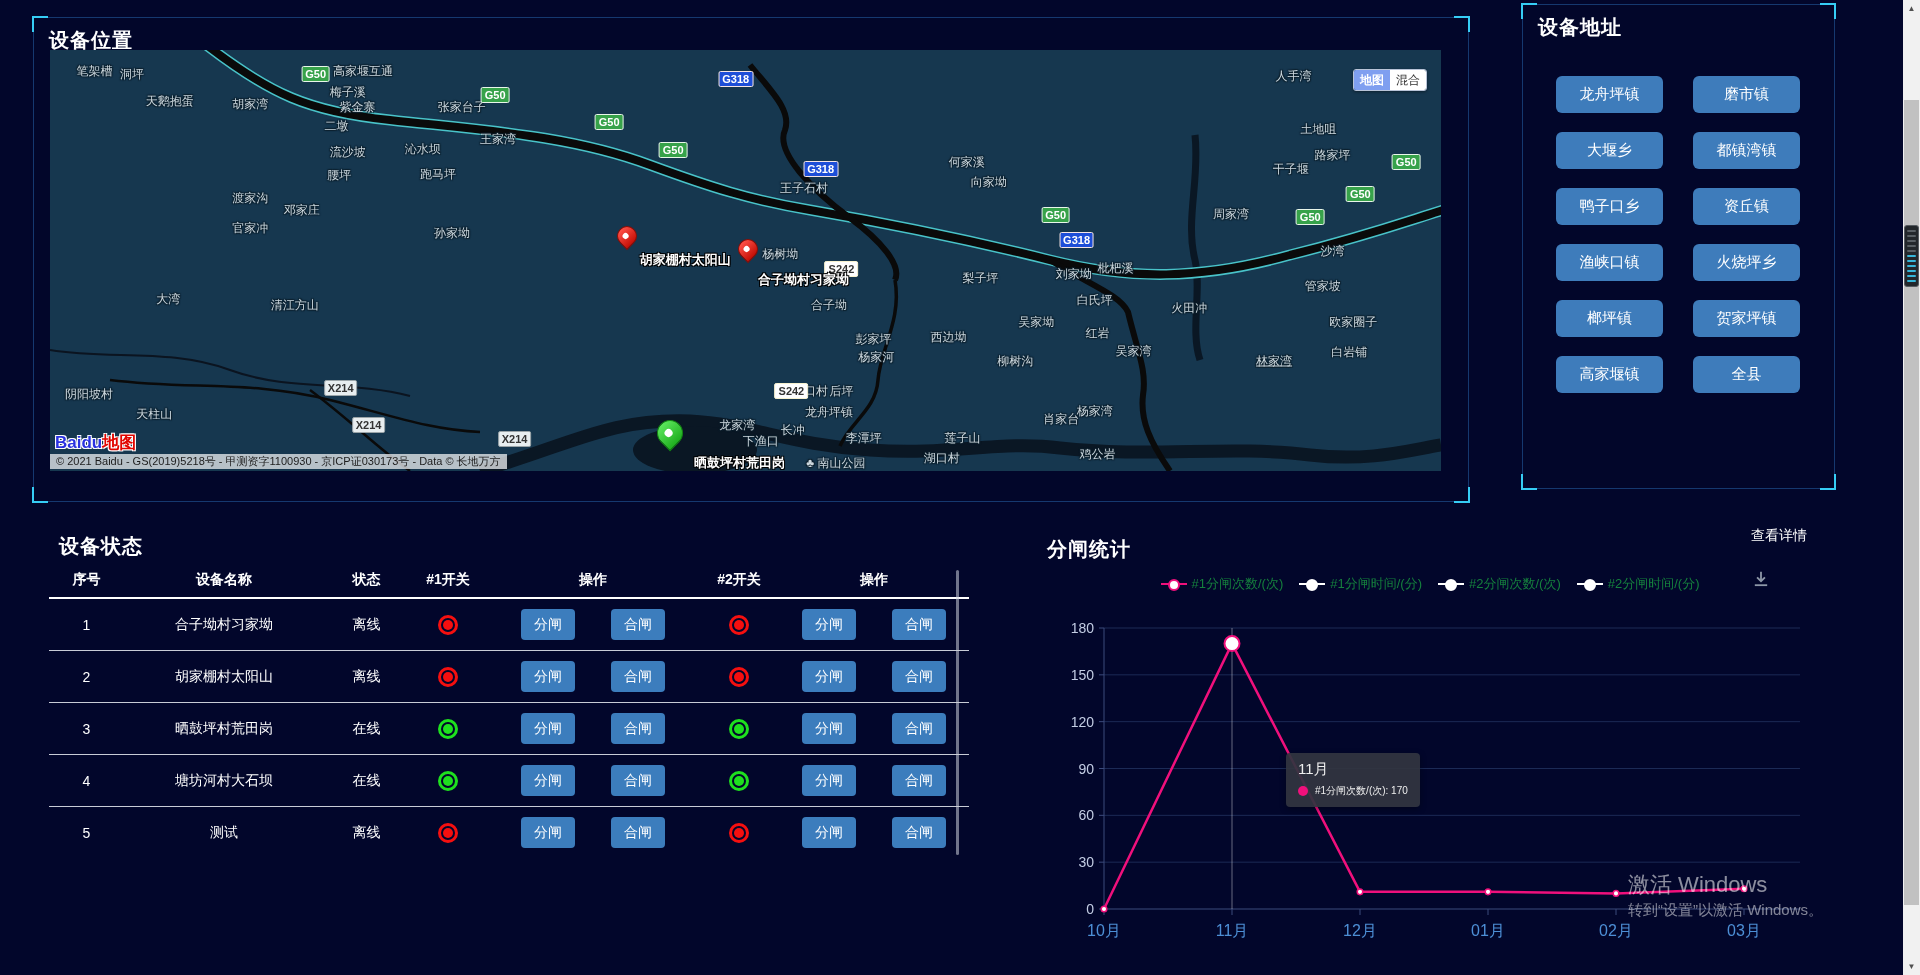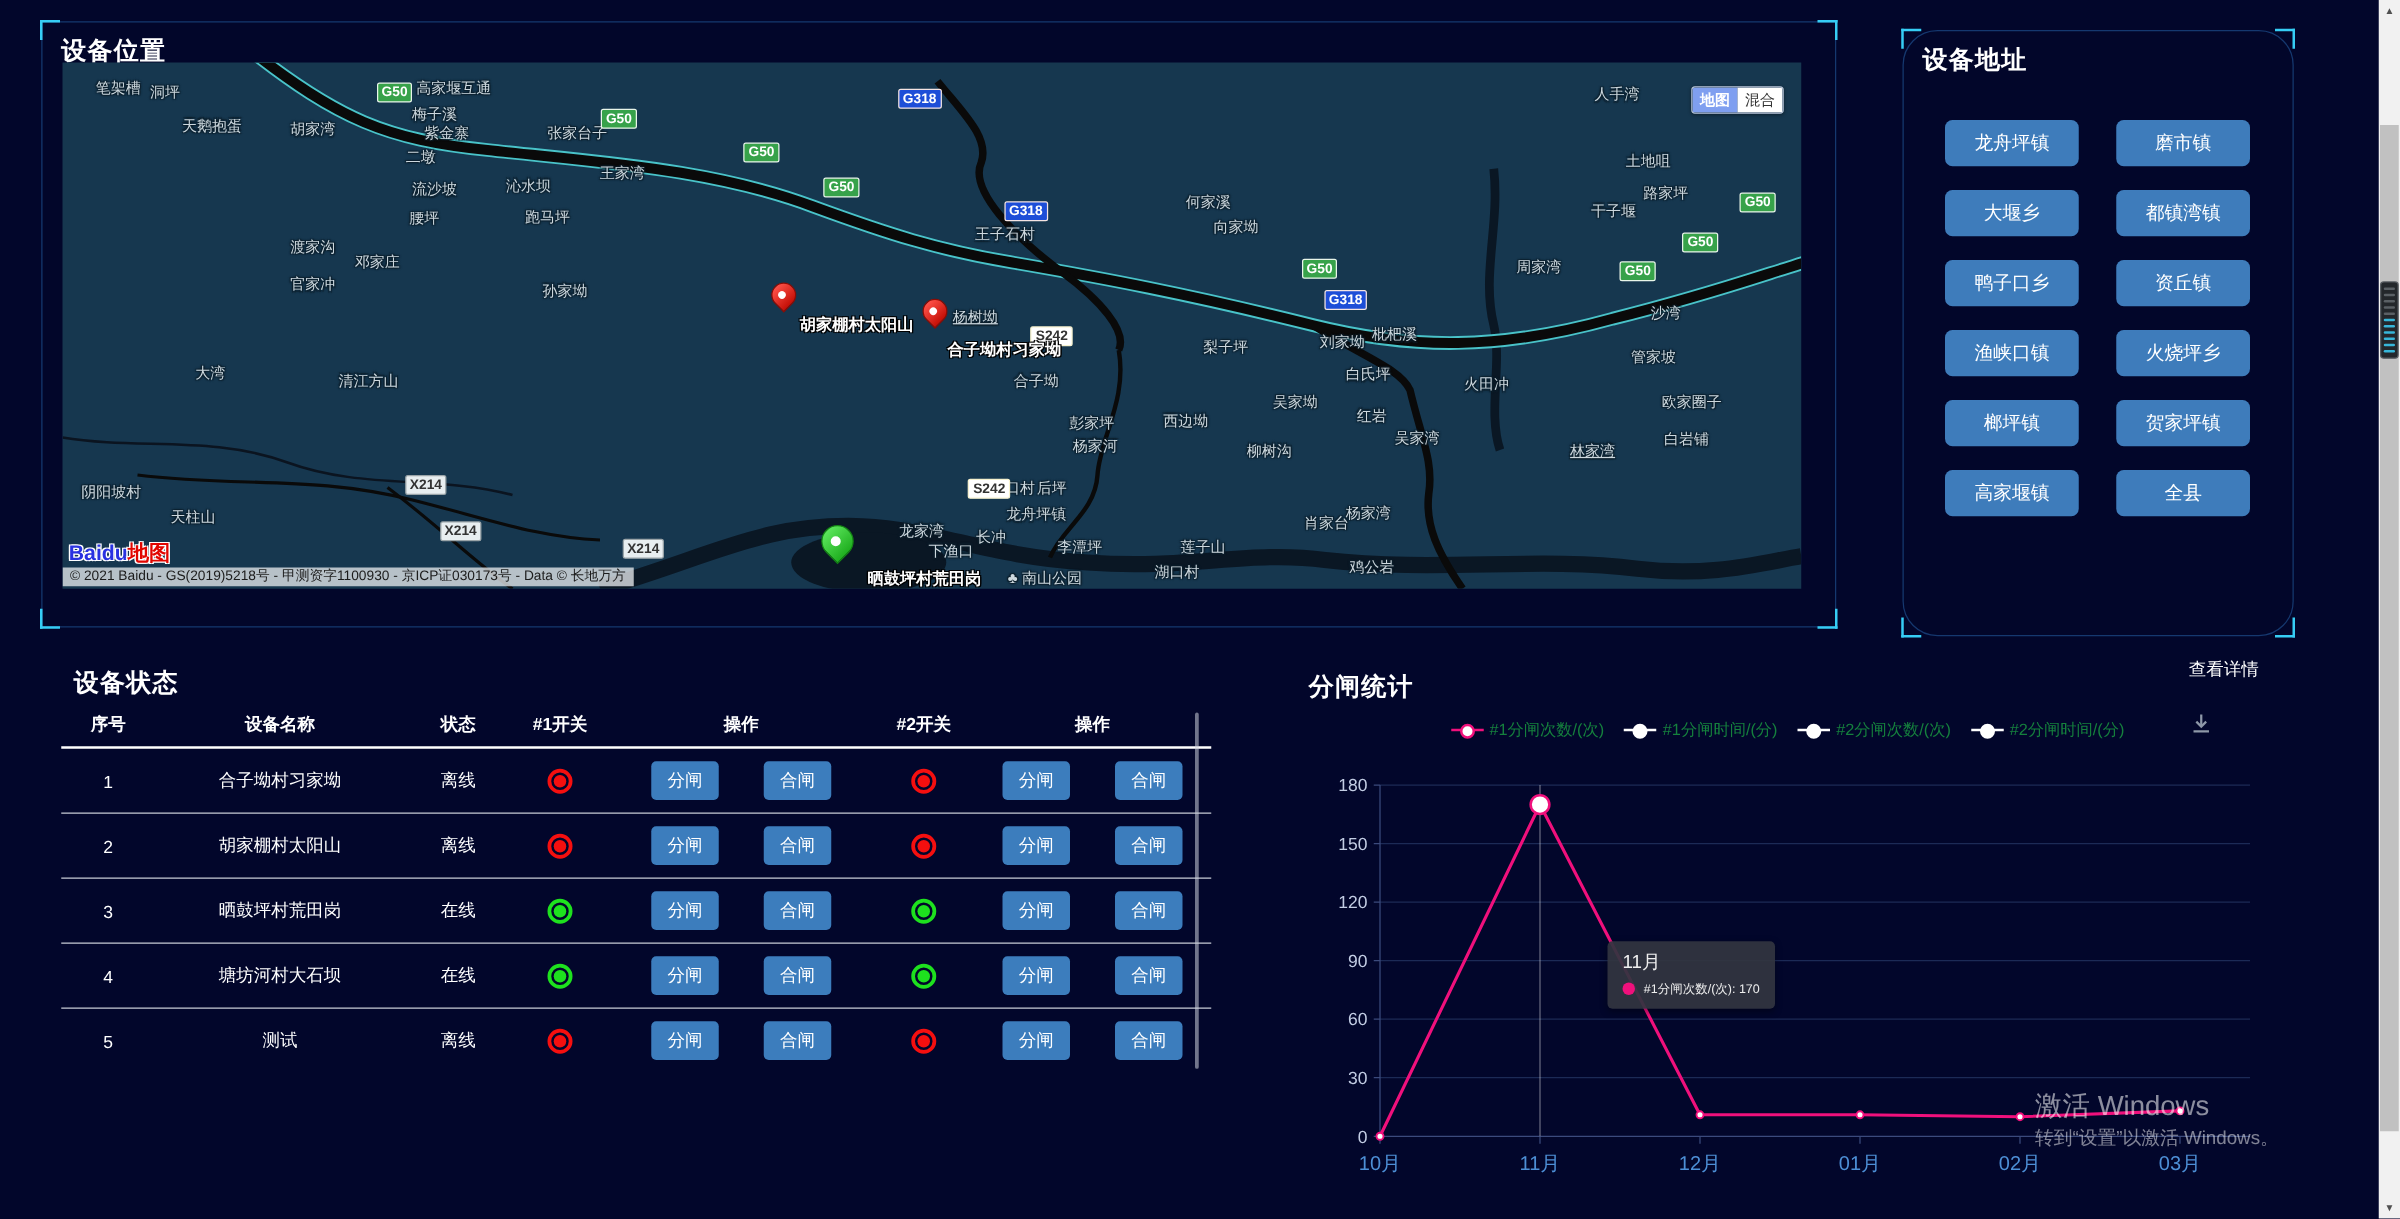--- a/index.html
+++ b/index.html
@@ -128,21 +128,21 @@
           <div class="map-label" style="left: 21.4%; top: 24.2%;">流沙坡</div>
           <div class="map-label" style="left: 26.8%; top: 23.5%;">沁水坝</div>
           <div class="map-label" style="left: 20.8%; top: 29.7%;">腰坪</div>
           <div class="map-label" style="left: 27.9%; top: 29.5%;">跑马坪</div>
           <div class="map-label" style="left: 14.4%; top: 35.2%;">渡家沟</div>
           <div class="map-label" style="left: 18.1%; top: 38%;">邓家庄</div>
           <div class="map-label" style="left: 14.4%; top: 42.3%;">官家冲</div>
           <div class="map-label" style="left: 28.9%; top: 43.5%;">孙家坳</div>
           <div class="map-label" style="left: 29.6%; top: 13.5%;">张家台子</div>
           <div class="map-label" style="left: 32.2%; top: 21.1%;">王家湾</div>
-          <div class="map-label" style="left: 52.5%; top: 48.5%; text-decoration: underline;">杨树坳</div>
+          <div class="map-label" style="left: 52.5%; top: 48.5%;">杨树坳</div>
           <div class="map-label" style="left: 56%; top: 60.6%;">合子坳</div>
           <div class="map-label" style="left: 54.2%; top: 32.8%;">王子石村</div>
           <div class="map-label" style="left: 65.9%; top: 26.6%;">何家溪</div>
           <div class="map-label" style="left: 66.2%; top: 31.4%; padding-left: 36px;">向家坳</div>
           <div class="map-label" style="left: 84.9%; top: 39%;">周家湾</div>
           <div class="map-label" style="left: 76.6%; top: 51.8%; text-align: right;">枇杷溪</div>
           <div class="map-label" style="left: 73.6%; top: 53.2%;">刘家坳</div>
           <div class="map-label" style="left: 75.1%; top: 59.4%;">白氏坪</div>
           <div class="map-label" style="left: 81.9%; top: 61.3%;">火田冲</div>
           <div class="map-label" style="left: 70.9%; top: 64.6%;">吴家坳</div>
@@ -212,21 +212,21 @@
           <span class="pin"></span>
         </div>
         <div class="pin-label" style="left: 50.9%; top: 54.6%;">合子坳村习家坳</div>
         <div class="pin-wrap" style="left: 44.5%; top: 95.5%;">
           <span class="pin green"></span>
         </div>
         <div class="pin-label" style="left: 46.3%; top: 98.2%;">晒鼓坪村荒田岗</div>
       </div>
   </section>
 
-  <section class="panel" style="left:1522px;top:24px;width:311px;height:483px;border-radius:28px;">
+  <section class="panel" style="left:1522px;top:4px;width:311px;height:483px;">
     <span class="corner tl"></span>
     <span class="corner tr"></span>
     <span class="corner bl"></span>
     <span class="corner br"></span>
     <h2>设备地址</h2>
     <div class="addr-grid" id="addr-grid">
         <button class="addr-btn">龙舟坪镇</button>
         <button class="addr-btn">磨市镇</button>
         <button class="addr-btn">大堰乡</button>
         <button class="addr-btn">都镇湾镇</button>

